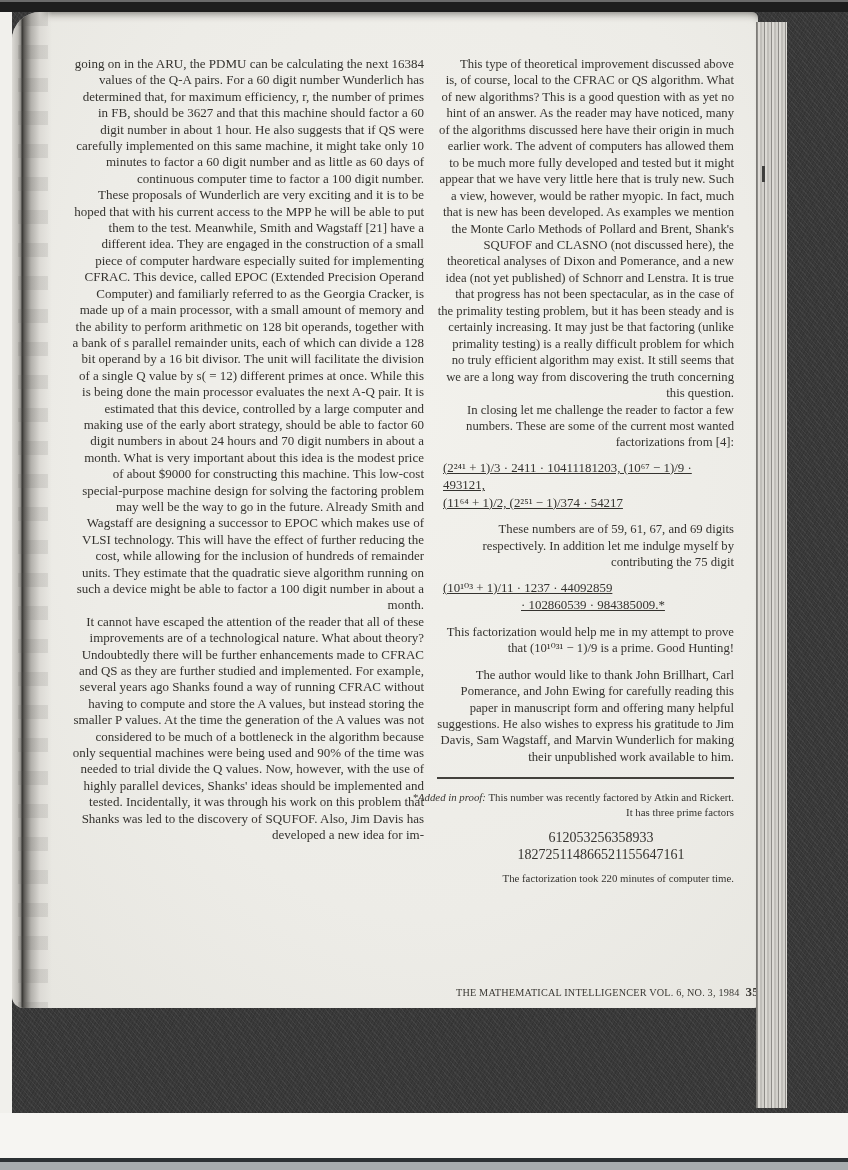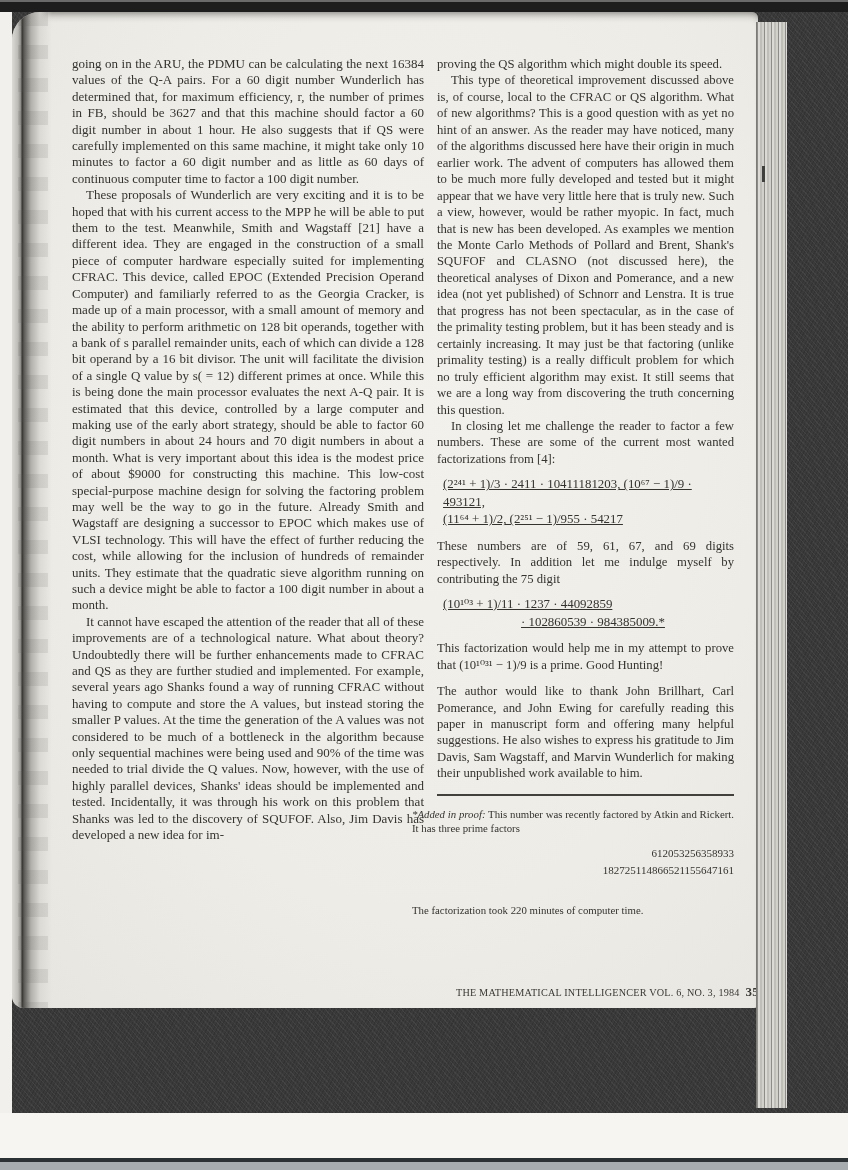--- a/index.html
+++ b/index.html
@@ -35,36 +35,36 @@
   .top-band{position:absolute;left:0;top:0;width:848px;height:12px;
     background:linear-gradient(#6a6a6a 0 2px,#1d1d1d 2px);}
 
   
   .bottom-white{position:absolute;left:0;top:1113px;width:848px;height:45px;background:#f6f5f2;}
   .bottom-line{position:absolute;left:0;top:1158px;width:848px;height:4px;background:#2c3134;}
   .bottom-gray{position:absolute;left:0;top:1162px;width:848px;height:8px;background:#a7acae;}
 
   
   .col{position:absolute;color:#35332f;text-align:justify;}
-  .col p{margin:0;text-indent:14px;}
+  .col p{margin:0;text-indent:14px;text-align:right;}
   .col p.noindent{text-indent:0;}
   .col-left{left:60px;top:44px;width:352px;font-size:13px;line-height:16.4px;}
   .col-right{left:425px;top:44px;width:297px;font-size:12.7px;line-height:16.45px;}
 
   .math{margin:9px 0 9px 6px;text-align:left;line-height:17.5px;font-size:12.9px;text-decoration:underline;}
   .math .m2{padding-left:78px;}
 
   .ack-heading{font-size:15px;font-weight:bold;margin:16px 0 0 0;padding-bottom:5px;
     border-bottom:2px solid #43413c;text-align:left;}
   .ack-para{margin-top:10px !important;}
   .ack-rule{margin-top:12px;border-top:2px solid #43413c;height:0;}
 
   .footnote{margin-left:-25px;margin-top:11px;width:322px;font-size:10.8px;line-height:14.6px;text-align:justify;}
   .footnote .fn-label{font-style:italic;}
-  .factors{margin:9px 0 24px 56px;line-height:17px;font-size:11px;text-align:right;position:relative;}
+  .factors{margin:9px 0 8px 56px;line-height:17px;font-size:14px;text-align:center;position:relative;}
   .factors .and{position:absolute;left:-56px;}
   .fn-time{margin-top:3px;text-align:left;}
 
   .col-footer{position:absolute;left:425px;top:972px;width:322px;text-align:right;
     color:#3a3833;font-size:10.2px;letter-spacing:.2px;white-space:nowrap;}
   .col-footer .pgnum{font-weight:bold;font-size:13px;margin-left:6px;}
 </style>
 </head>
 <body>
 
@@ -77,27 +77,26 @@
     <div class="gutter"></div>
     <div class="gutter-mottle"></div>
 
     <div class="col col-left">
       <p class="noindent">going on in the ARU, the PDMU can be calculating the next 16384 values of the Q-A pairs. For a 60 digit number Wunderlich has determined that, for maximum efficiency, r, the number of primes in FB, should be 3627 and that this machine should factor a 60 digit number in about 1 hour. He also suggests that if QS were carefully implemented on this same machine, it might take only 10 minutes to factor a 60 digit number and as little as 60 days of continuous computer time to factor a 100 digit number.</p>
       <p>These proposals of Wunderlich are very exciting and it is to be hoped that with his current access to the MPP he will be able to put them to the test. Meanwhile, Smith and Wagstaff [21] have a different idea. They are engaged in the construction of a small piece of computer hardware especially suited for implementing CFRAC. This device, called EPOC (Extended Precision Operand Computer) and familiarly referred to as the Georgia Cracker, is made up of a main processor, with a small amount of memory and the ability to perform arithmetic on 128 bit operands, together with a bank of s parallel remainder units, each of which can divide a 128 bit operand by a 16 bit divisor. The unit will facilitate the division of a single Q value by s( = 12) different primes at once. While this is being done the main processor evaluates the next A-Q pair. It is estimated that this device, controlled by a large computer and making use of the early abort strategy, should be able to factor 60 digit numbers in about 24 hours and 70 digit numbers in about a month. What is very important about this idea is the modest price of about $9000 for constructing this machine. This low-cost special-purpose machine design for solving the factoring problem may well be the way to go in the future. Already Smith and Wagstaff are designing a successor to EPOC which makes use of VLSI technology. This will have the effect of further reducing the cost, while allowing for the inclusion of hundreds of remainder units. They estimate that the quadratic sieve algorithm running on such a device might be able to factor a 100 digit number in about a month.</p>
       <p>It cannot have escaped the attention of the reader that all of these improvements are of a technological nature. What about theory? Undoubtedly there will be further enhancements made to CFRAC and QS as they are further studied and implemented. For example, several years ago Shanks found a way of running CFRAC without having to compute and store the A values, but instead storing the smaller P values. At the time the generation of the A values was not considered to be much of a bottleneck in the algorithm because only sequential machines were being used and 90% of the time was needed to trial divide the Q values. Now, however, with the use of highly parallel devices, Shanks' ideas should be implemented and tested. Incidentally, it was through his work on this problem that Shanks was led to the discovery of SQUFOF. Also, Jim Davis has developed a new idea for im-</p>
     </div>
 
     <div class="col col-right">
-      <p class="noindent">proving the QS algorithm which might double its speed.</p>
       <p>This type of theoretical improvement discussed above is, of course, local to the CFRAC or QS algorithm. What of new algorithms? This is a good question with as yet no hint of an answer. As the reader may have noticed, many of the algorithms discussed here have their origin in much earlier work. The advent of computers has allowed them to be much more fully developed and tested but it might appear that we have very little here that is truly new. Such a view, however, would be rather myopic. In fact, much that is new has been developed. As examples we mention the Monte Carlo Methods of Pollard and Brent, Shank's SQUFOF and CLASNO (not discussed here), the theoretical analyses of Dixon and Pomerance, and a new idea (not yet published) of Schnorr and Lenstra. It is true that progress has not been spectacular, as in the case of the primality testing problem, but it has been steady and is certainly increasing. It may just be that factoring (unlike primality testing) is a really difficult problem for which no truly efficient algorithm may exist. It still seems that we are a long way from discovering the truth concerning this question.</p>
       <p>In closing let me challenge the reader to factor a few numbers. These are some of the current most wanted factorizations from [4]:</p>
 
       <div class="math">
         <div>(2²⁴¹ + 1)/3 · 2411 · 10411181203, (10⁶⁷ − 1)/9 · 493121,</div>
-        <div>(11⁶⁴ + 1)/2, (2²⁵¹ − 1)/955 · 54217</div>
+        <div>(11⁶⁴ + 1)/2, (2²⁵¹ − 1)/374 · 54217</div>
       </div>
 
       <p class="noindent">These numbers are of 59, 61, 67, and 69 digits respectively. In addition let me indulge myself by contributing the 75 digit</p>
 
       <div class="math">
         <div>(10¹⁰³ + 1)/11 · 1237 · 44092859</div>
         <div class="m2">· 102860539 · 984385009.*</div>
       </div>
 
       <p class="noindent">This factorization would help me in my attempt to prove that (10¹⁰³¹ − 1)/9 is a prime. Good Hunting!</p>

